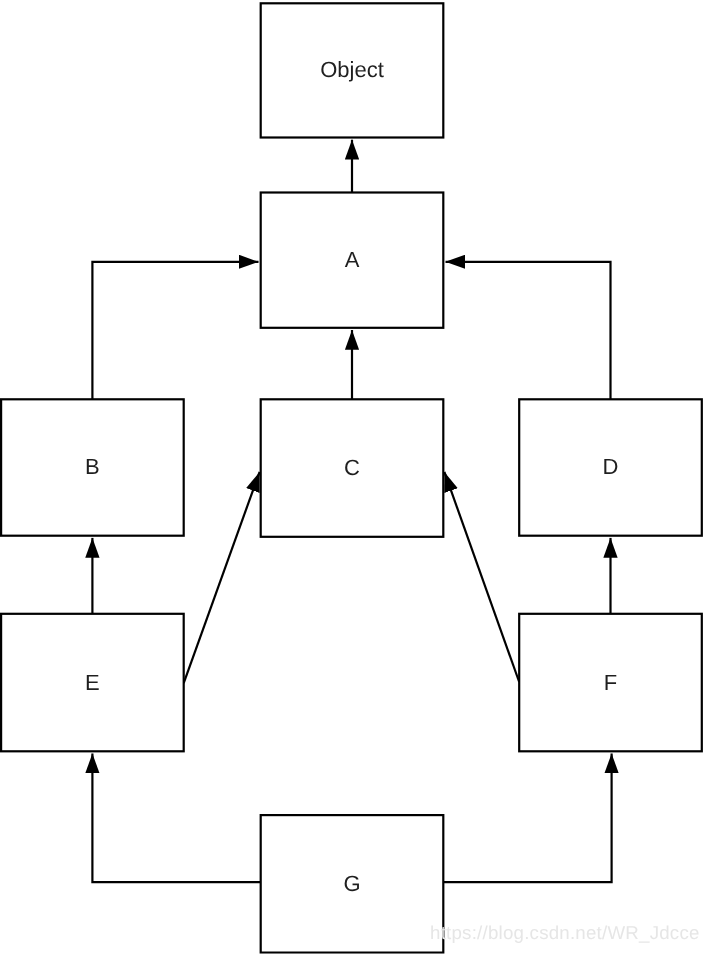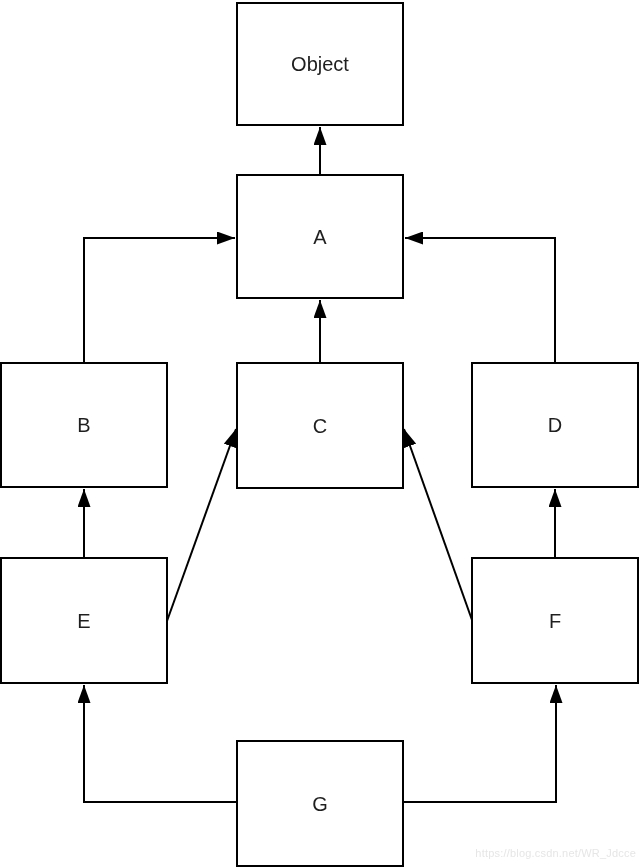--- a/index.html
+++ b/index.html
@@ -33,21 +33,21 @@
   }
   .edge {
     fill: none;
     stroke: #000000;
     stroke-width: 2;
   }
   .watermark {
     position: absolute;
     right: 4px;
     bottom: 8px;
-    font-size: 11px;
+    font-size: 17px;
     color: #e6e6e6;
     letter-spacing: 0.2px;
     user-select: none;
     margin-left: 37px;
   }
 </style>
 </head>
 <body>
 
 <svg class="diagram-canvas" width="640" height="867" viewBox="0 0 640 867">

